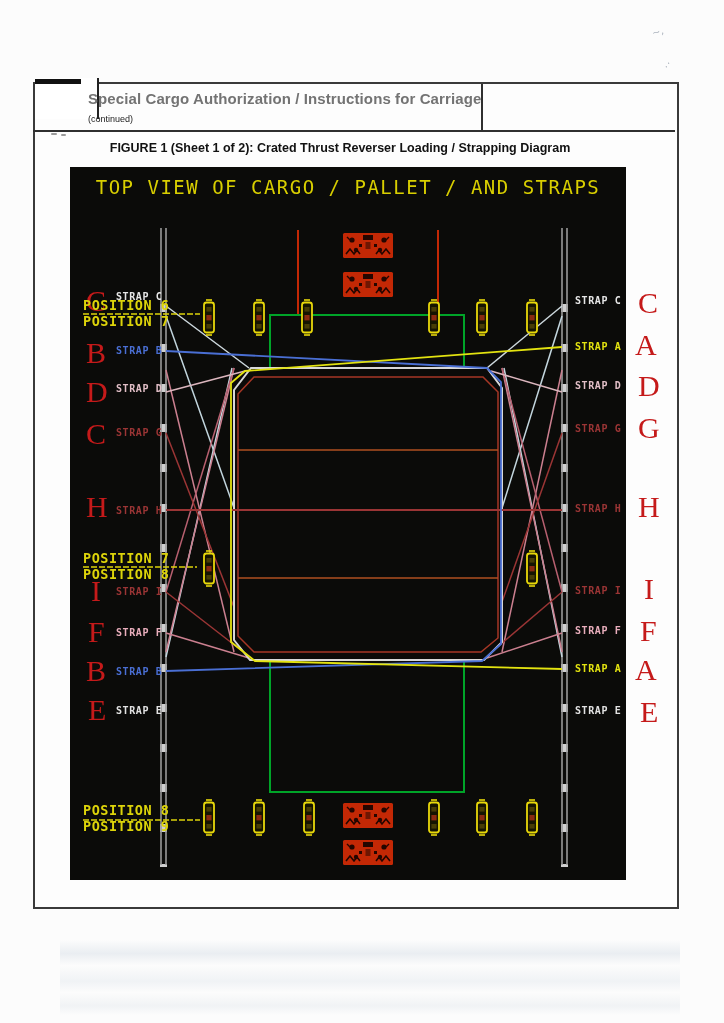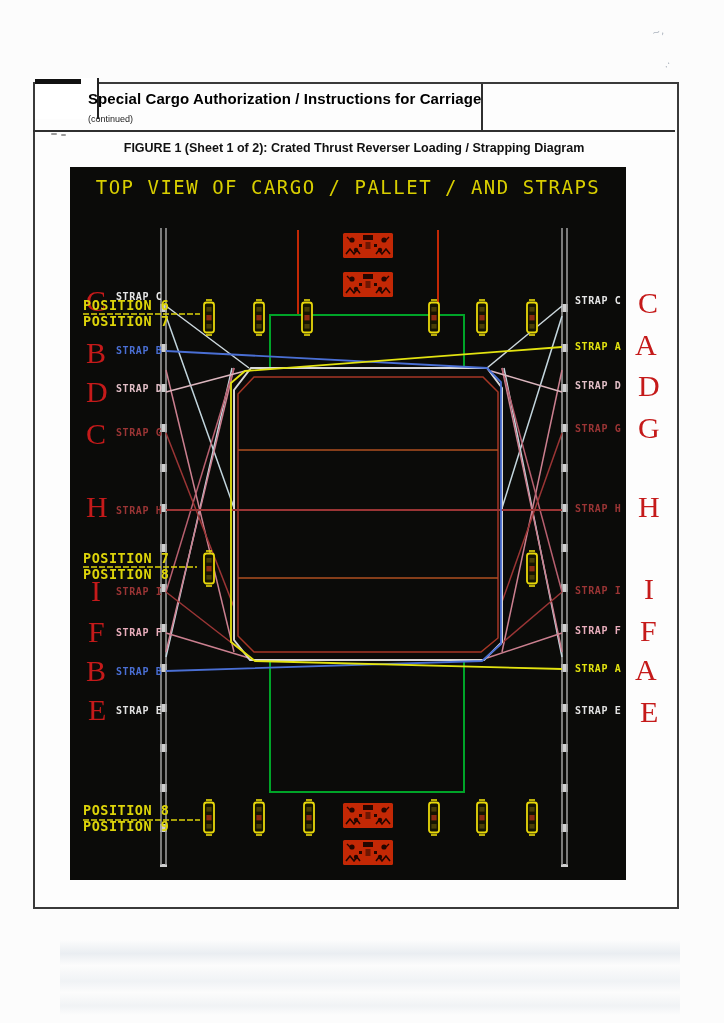--- a/index.html
+++ b/index.html
@@ -11,23 +11,23 @@
   .abs{position:absolute;}
   
   .doc-box{
     left:33px;top:82px;width:642px;height:823px;
     border:2px solid #3a3a3a;background:#fdfdfd;
   }
   .hdr-row{left:33px;top:82px;width:642px;height:48px;border-bottom:2px solid #2f2f2f;}
   .hdr-div{left:481px;top:84px;width:0px;height:46px;border-left:2px solid #2f2f2f;}
   .hdr-notch{left:35px;top:78px;width:62px;height:41px;background:#ffffff;border-right:2px solid #222;}
   .hdr-thick{left:35px;top:79px;width:46px;height:5px;background:#111;}
-  .hdr-title{left:88px;top:90px;font-size:15px;font-weight:bold;color:#000000;letter-spacing:0.1px;}
+  .hdr-title{left:88px;top:90px;font-size:15px;font-weight:bold;color:#737373;letter-spacing:0.1px;}
   .hdr-cont{left:88px;top:114px;font-size:9px;color:#222;text-align:center;}
-  .fig-cap{left:35px;top:141px;width:638px;text-align:center;font-size:12.5px;font-weight:bold;color:#111;}
+  .fig-cap{left:21px;top:141px;width:638px;text-align:center;font-size:12.5px;font-weight:bold;color:#111;}
   .pencil{background:#9a9a9a;height:2px;border-radius:1px;}
   .scribble{color:#aab2bc;font-size:10px;transform:rotate(-15deg);font-family:"DejaVu Sans",sans-serif;}
   .scan-band{left:60px;top:940px;width:620px;height:75px;
     background:
       linear-gradient(180deg,rgba(186,200,214,0) 0%,rgba(186,200,214,0.28) 18%,rgba(186,200,214,0) 34%,
       rgba(186,200,214,0.18) 55%,rgba(186,200,214,0) 70%,rgba(200,210,220,0.22) 88%,rgba(200,210,220,0) 100%);}
   
   .rletter{
     font-family:"Liberation Serif",serif;font-size:30px;line-height:30px;
     color:#c51a1a;font-weight:normal;

